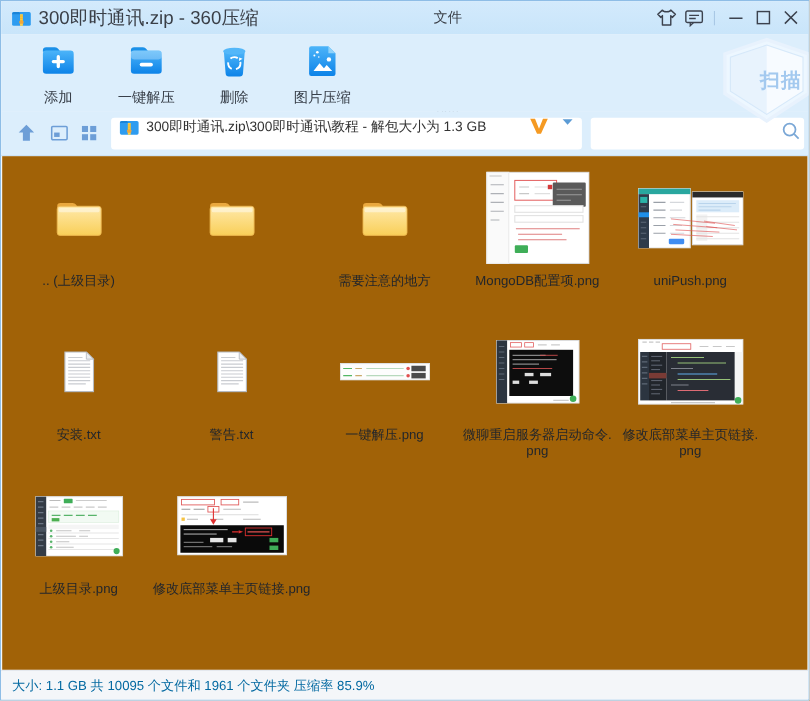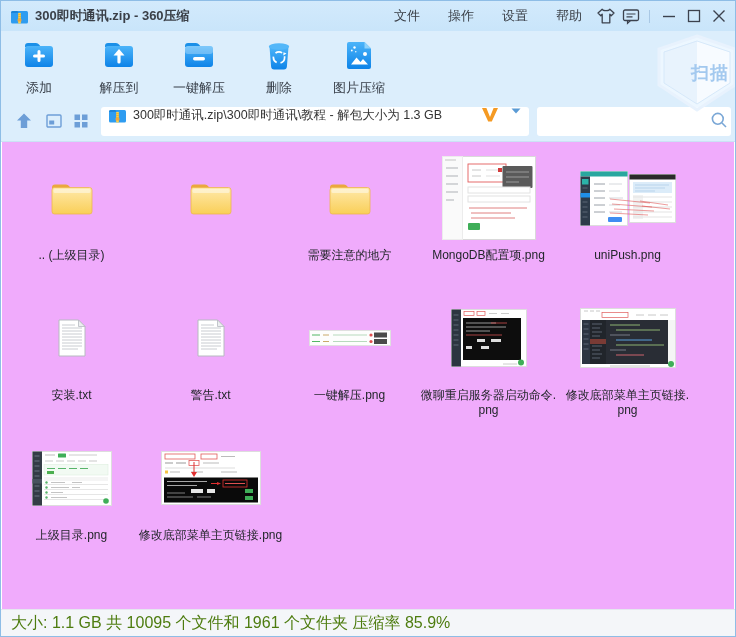--- a/index.html
+++ b/index.html
@@ -2,56 +2,56 @@
 <html><head>
 <meta charset="utf-8">
 <style>
   html,body{margin:0;padding:0;}
   body{width:736px;height:637px;font-family:"Liberation Sans","DejaVu Sans",sans-serif;}
   .window{position:relative;width:736px;height:637px;border:1px solid #8ebde6;box-sizing:border-box;background:#fff;overflow:hidden;}
 
   
   .titlebar{position:absolute;top:0;left:0;right:0;height:30px;background:linear-gradient(#d3eafc,#c9e5fa);display:flex;align-items:center;}
   .title-zip{margin-left:9px;display:flex;align-items:center;}
-  .title-text{margin-left:6px;font-size:13px;color:#3a3f47;font-weight:bold;}
-  .menu-bar{position:absolute;left:379px;top:0;height:30px;display:flex;}
+  .title-text{margin-left:6px;font-size:17px;color:#3a3f47;}
+  .menu-bar{position:absolute;left:379px;top:0;height:30px;display:flex;flex-direction:column;}
   .menu-item{line-height:30px;padding:0 14px;font-size:13px;color:#3a3f47;cursor:default;}
   .tb-right{position:absolute;right:4px;top:0;height:30px;display:flex;align-items:center;}
   .tb-btn{width:25px;height:30px;display:flex;align-items:center;justify-content:center;}
   .sep{width:1px;height:13px;background:#a9c8e5;margin:0 6px;}
 
   
   .toolbar{position:absolute;top:30px;left:0;right:0;height:70px;background:#dceefc;}
-  .tb-items{display:flex;padding-left:0;gap:4px;}
+  .tb-items{display:flex;padding-left:14px;gap:4px;}
   .tb-item{width:76px;padding-top:7px;display:flex;flex-direction:column;align-items:center;border-radius:4px;}
   .tb-label{font-size:13px;color:#39404a;margin-top:3px;white-space:nowrap;}
   .scan-badge{position:absolute;right:-8px;top:2px;width:92px;height:80px;z-index:2;}
   .scan-text{position:absolute;right:14px;top:28px;font-size:18px;font-weight:bold;color:#a3c9ef;letter-spacing:1px;}
 
   
   .pathrow{position:absolute;top:100px;left:0;right:0;height:41px;background:#dceefc;border-bottom:1px solid #cbe2f5;box-sizing:border-box;}
   .nav-btn{position:absolute;top:10px;width:20px;height:20px;display:flex;align-items:center;justify-content:center;}
   .nav-up{left:13px;} .nav-list{left:43px;} .nav-grid{left:70px;}
   .addr{position:absolute;left:100px;top:6px;width:428px;height:29px;background:#fff;border-radius:3px;display:flex;padding:0 7px;box-sizing:border-box;}
   .addr-text{flex:1;font-size:12.5px;color:#333;margin-left:6px;white-space:nowrap;overflow:hidden;}
   .addr .v-logo{margin-right:10px;display:flex;}
   .addr .caret{display:flex;}
   .search{position:absolute;left:536px;top:6px;width:194px;height:29px;background:#fff;border-radius:3px;display:flex;align-items:center;padding:0 8px;box-sizing:border-box;}
   .search input{flex:1;border:0;outline:0;font-size:12.5px;background:transparent;color:#333;}
 
   
-  .filearea{position:absolute;top:141px;left:1px;right:1px;bottom:27px;background:#f0abfc;overflow:hidden;}
+  .filearea{position:absolute;top:141px;left:1px;right:1px;bottom:27px;background:#a16207;overflow:hidden;}
   .file-grid{display:grid;grid-template-columns:repeat(5,139px);grid-auto-rows:140px;padding-top:9px;}
   .file-item{display:flex;flex-direction:column;align-items:center;cursor:default;}
   .file-icon{height:94px;display:flex;align-items:center;justify-content:center;}
   .file-label{margin-top:3px;font-size:12px;color:#23262b;text-align:center;line-height:15px;}
   .file-label div{white-space:nowrap;}
 
   
-  .statusbar{position:absolute;left:0;right:0;bottom:0;height:27px;background:#f4f6f9;border-top:1px solid #e4e8ee;display:flex;align-items:center;padding-left:10px;font-size:16px;color:#4d7c0f;box-sizing:border-box;}
+  .statusbar{position:absolute;left:0;right:0;bottom:0;height:27px;background:#f4f6f9;border-top:1px solid #e4e8ee;display:flex;align-items:center;padding-left:10px;font-size:12px;color:#0369a1;box-sizing:border-box;}
 </style>
 </head>
 <body>
 
 <div class="window">
 
   <div class="titlebar">
     <span class="title-zip">
         <svg width="19" height="17" viewBox="0 0 19 17">
           <rect x="1" y="3" width="17" height="12.5" rx="1.5" fill="#2e9cf0"></rect>
@@ -127,39 +127,20 @@
                   <stop offset="0" stop-color="#4cb4f9"></stop>
                   <stop offset="1" stop-color="#0d83e8"></stop>
                 </linearGradient>
                 <linearGradient id="fg" x1="0" y1="0" x2="0" y2="1">
                   <stop offset="0" stop-color="#ffe9ab"></stop>
                   <stop offset="1" stop-color="#f9cf58"></stop>
                 </linearGradient>
               </defs>
               <path d="M3 8 q0-3 3-3 h8 q2 0 3 1.5 l2 2.5 h-16z" fill="#1b90e8"></path>
               <rect x="3" y="8" width="28" height="21" rx="3" fill="url(#bf)"></rect>
-              <path d="M17 24 v-7" stroke="#fff" stroke-width="3.2" stroke-linecap="round"></path>
-              <path d="M11.5 17.5 L17 11 l5.5 6.5z" fill="#fff"></path>
-            </svg></span>
-          <span class="tb-label">解压到</span>
-        </div>
-        <div class="tb-item">
-          <span class="tb-icon"><svg width="34" height="34" viewBox="0 0 34 34">
-              <defs>
-                <linearGradient id="bf" x1="0" y1="0" x2="0" y2="1">
-                  <stop offset="0" stop-color="#4cb4f9"></stop>
-                  <stop offset="1" stop-color="#0d83e8"></stop>
-                </linearGradient>
-                <linearGradient id="fg" x1="0" y1="0" x2="0" y2="1">
-                  <stop offset="0" stop-color="#ffe9ab"></stop>
-                  <stop offset="1" stop-color="#f9cf58"></stop>
-                </linearGradient>
-              </defs>
-              <path d="M3 8 q0-3 3-3 h8 q2 0 3 1.5 l2 2.5 h-16z" fill="#1b90e8"></path>
-              <rect x="3" y="8" width="28" height="21" rx="3" fill="url(#bf)"></rect>
               <rect x="3" y="8" width="28" height="8" rx="3" fill="rgba(255,255,255,.28)"></rect>
               <rect x="11" y="19" width="12" height="3.4" rx="1.7" fill="#fff"></rect>
             </svg></span>
           <span class="tb-label">一键解压</span>
         </div>
         <div class="tb-item">
           <span class="tb-icon"><svg width="34" height="34" viewBox="0 0 34 34">
               <defs>
                 <linearGradient id="bf" x1="0" y1="0" x2="0" y2="1">
                   <stop offset="0" stop-color="#4cb4f9"></stop>

